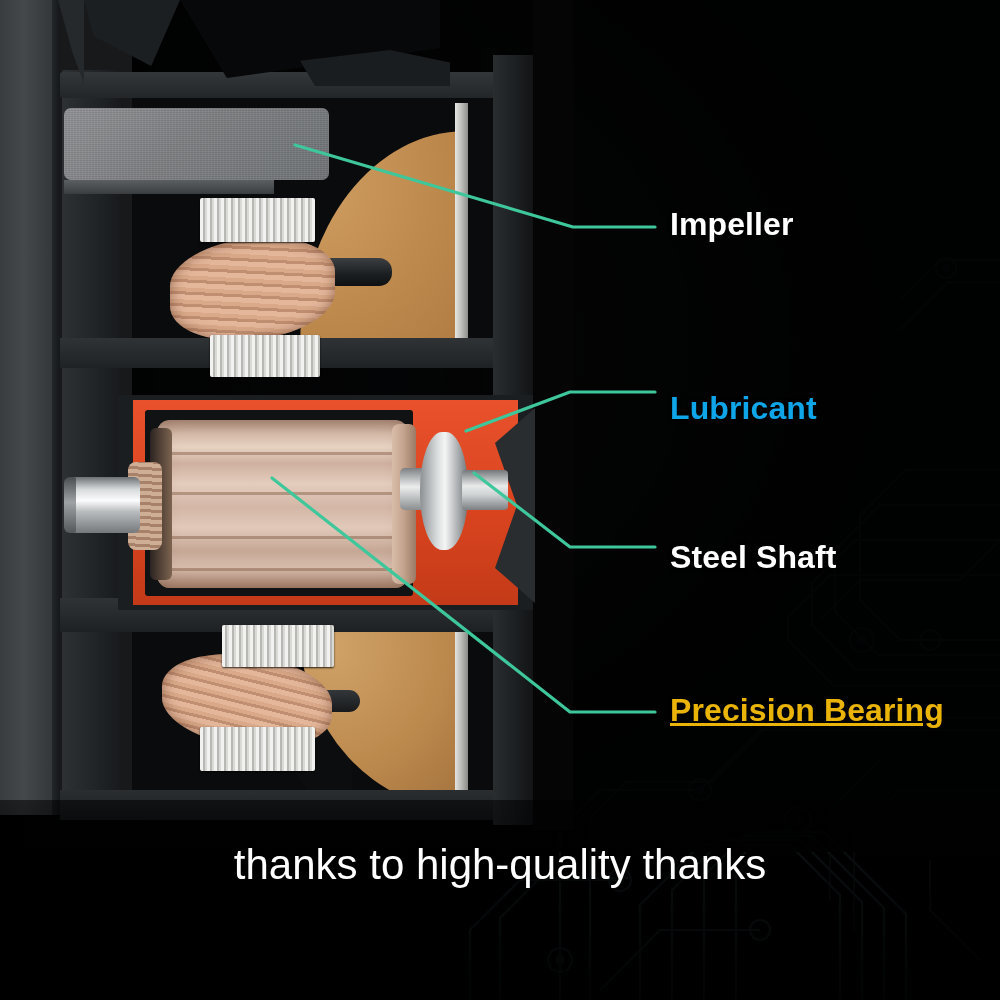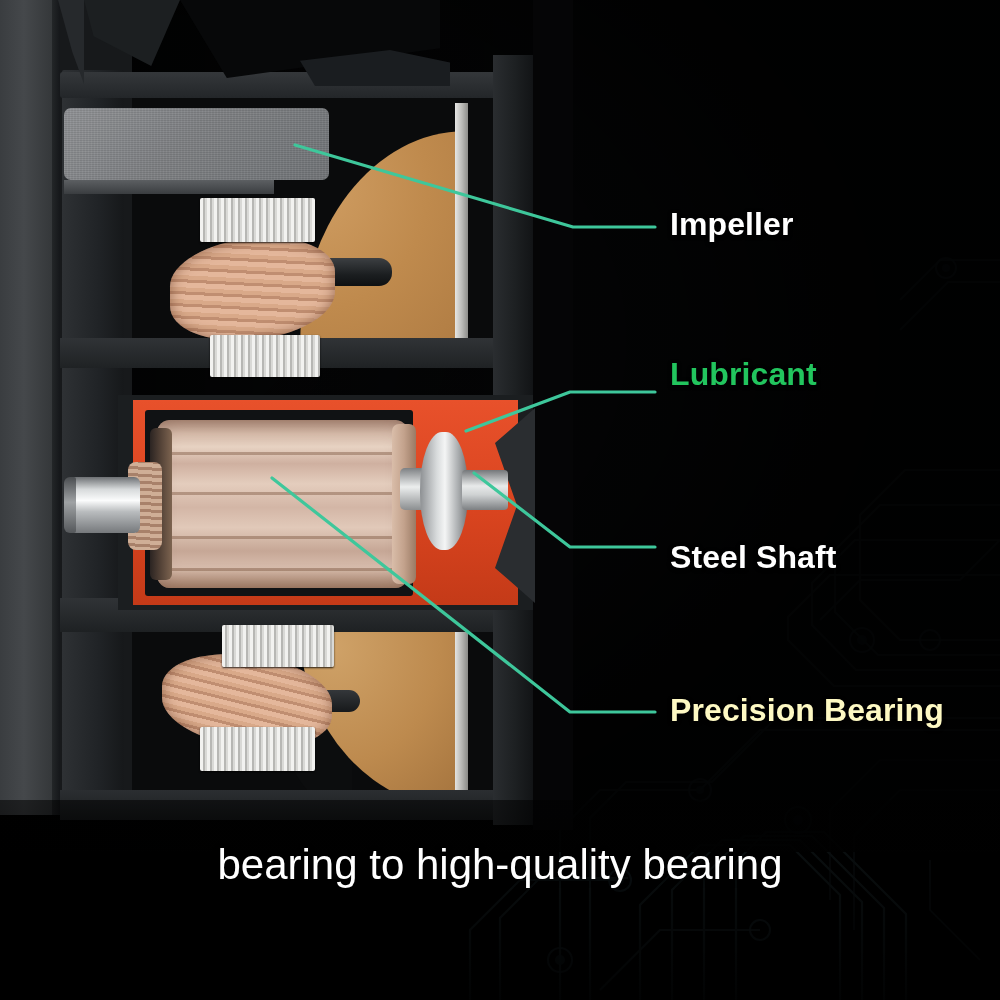--- a/index.html
+++ b/index.html
@@ -274,22 +274,22 @@
   <svg id="leaders" viewBox="0 0 1000 1000">
     <g id="leader-group" fill="none" stroke-width="3.2" stroke-linecap="round" stroke-linejoin="round">
         <polyline points="295,145 573,227 655,227" stroke="#3EC79B"></polyline>
         <polyline points="466,431 570,392 655,392" stroke="#3EC79B"></polyline>
         <polyline points="474,473 570,547 655,547" stroke="#3EC79B"></polyline>
         <polyline points="272,478 570,712 655,712" stroke="#3EC79B"></polyline>
       </g>
   </svg>
 
   <div class="lbl" id="lbl-0" style="left: 670px; top: 206px; color: rgb(255, 255, 255);">Impeller</div>
-  <div class="lbl" id="lbl-1" style="left: 670px; top: 356px; color: #22c55e;">Lubricant</div>
+  <div class="lbl" id="lbl-1" style="left: 670px; top: 390px; color: #0ea5e9;">Lubricant</div>
   <div class="lbl" id="lbl-2" style="left: 670px; top: 539px; color: rgb(255, 255, 255);">Steel Shaft</div>
-  <div class="lbl" id="lbl-3" style="left: 670px; top: 692px; color: #fef9c3;">Precision Bearing</div>
+  <div class="lbl" id="lbl-3" style="left: 670px; top: 692px; color: #eab308; text-decoration: underline;">Precision Bearing</div>
 
   <div class="caption-shade"></div>
   <div id="caption">
-    <div>bearing to high-quality bearing</div>
+    <div>thanks to high-quality thanks</div>
   </div>
 
 </div>
 
 </body></html>

